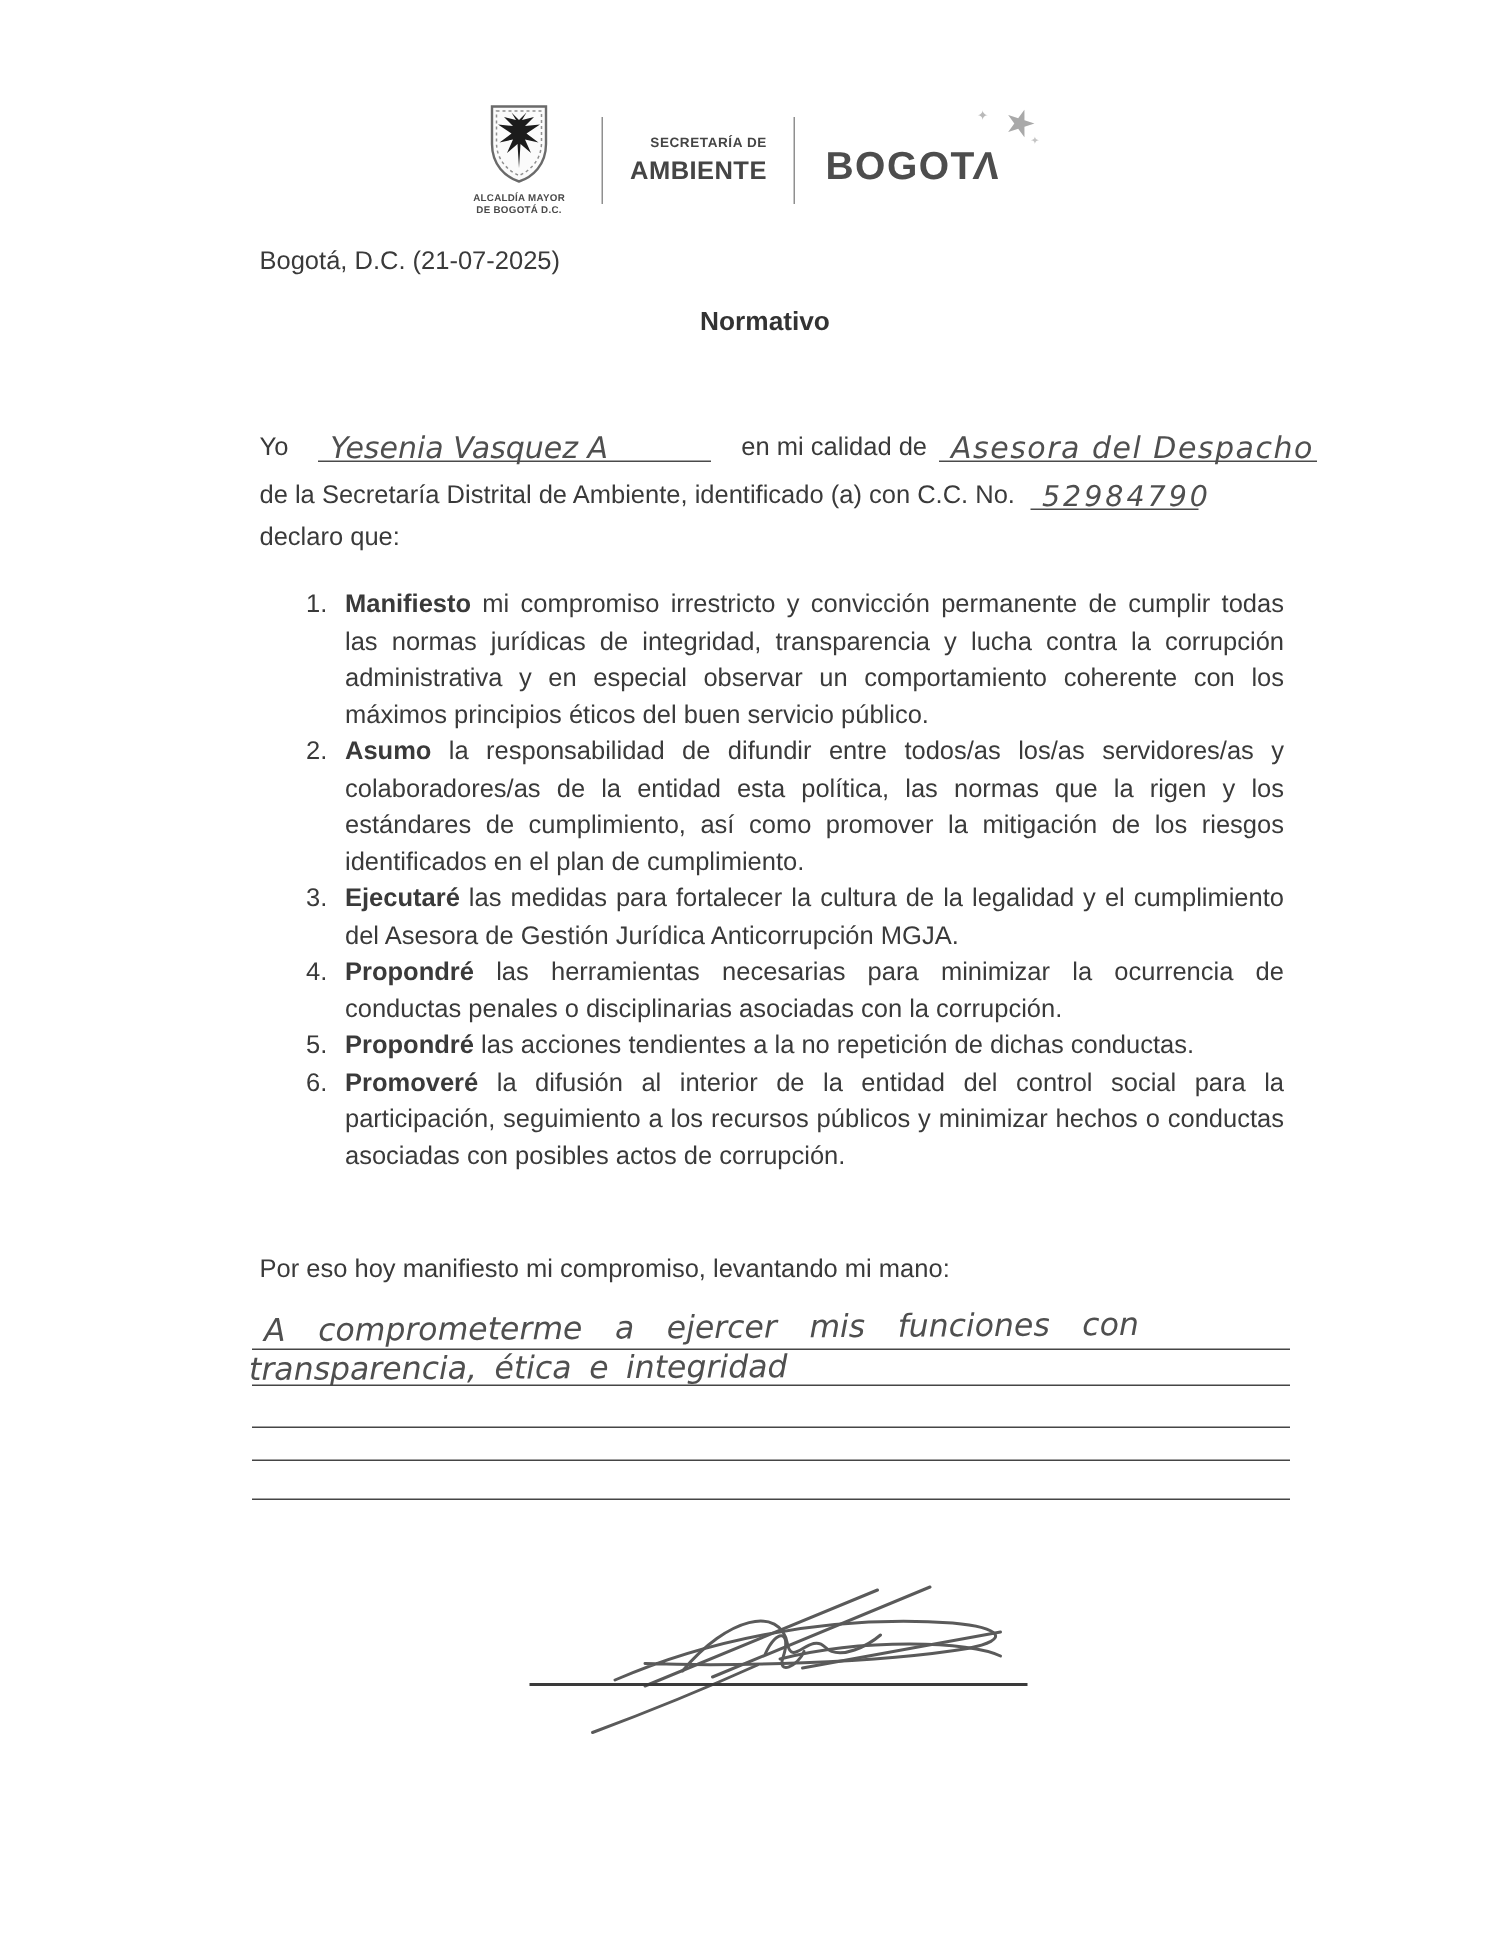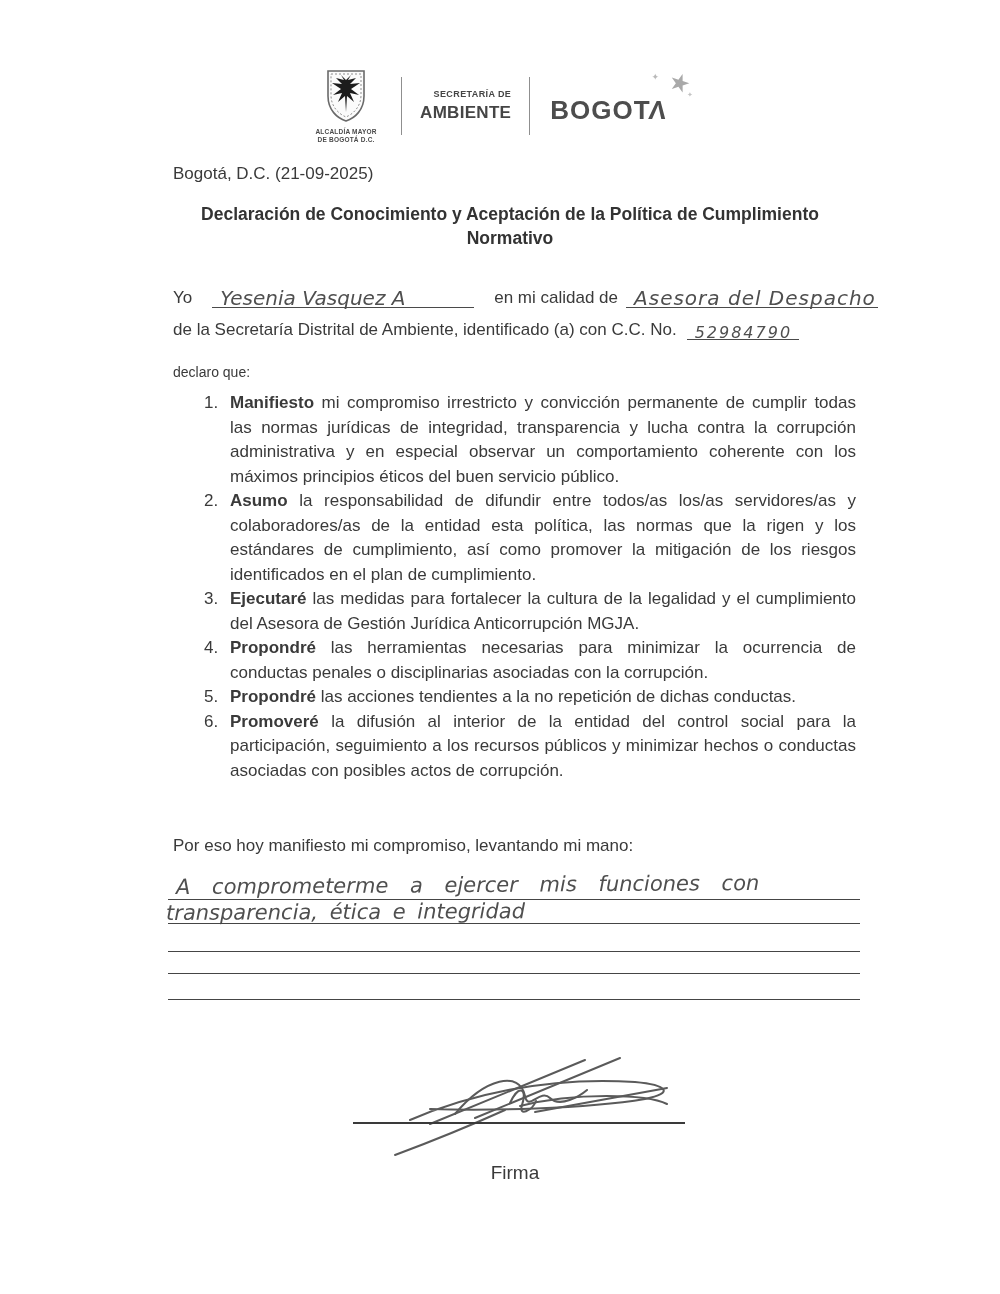--- a/index.html
+++ b/index.html
@@ -36,32 +36,32 @@
     position:absolute; top:10px; right:0px; font-size:7px; color:#c4c4c4; line-height:1;
   }
   
   .date-line { position:absolute; top:164px; left:173px; font-size:17px; }
   .doc-title {
     position:absolute; top:202px; left:160px; width:700px;
     text-align:center; font-weight:bold; font-size:17.5px; line-height:24px; color:#333;
   }
   .intro-row1 { position:absolute; top:284px; left:173px; width:700px; font-size:17px; white-space:nowrap; }
   .intro-row2 { position:absolute; top:316px; left:173px; width:700px; font-size:17px; white-space:nowrap; }
-  .intro-row3 { position:absolute; top:364px; left:173px; font-size:14px; }
+  .intro-row3 { position:absolute; top:348px; left:173px; font-size:17px; }
   .fill { display:inline-block; border-bottom:1.5px solid #4a4a4a; position:relative; vertical-align:bottom; height:24px; }
   .fill-name { width:262px; margin:0 20px; }
   .fill-role { width:252px; margin-left:8px; }
   .fill-cc { width:112px; margin-left:10px; }
   .hw {
     font-style:italic; color:#4f4f4f;
     font-family:"DejaVu Sans", sans-serif;
   }
   .fill .hw { position:absolute; left:8px; bottom:-3px; font-size:20px; white-space:nowrap; }
   .fill-role .hw { letter-spacing:1px; }
-  .fill-cc .hw { font-size:16px; letter-spacing:2px; }
+  .fill-cc .hw { font-size:19px; letter-spacing:2px; }
   
   .decl-list { position:absolute; top:391px; left:204px; width:652px; font-size:17px; line-height:24.5px; }
   .decl-item { display:flex; }
   .decl-num { width:26px; flex:0 0 26px; }
   .decl-body { flex:1; text-align:justify; }
   .decl-lead { font-weight:bold; }
   
   .closing { position:absolute; top:836px; left:173px; font-size:17px; }
   .rule { position:absolute; left:168px; width:692px; border-top:1.6px solid #454545; }
   .rule-1 { top:899px; } .rule-2 { top:923px; } .rule-3 { top:951px; }
@@ -104,24 +104,23 @@
   <div class="v-divider"></div>
 
   <div class="bogota-block">
     <span class="bogota-word">BOGOT</span><span class="bogota-word bogota-lambda">Λ</span>
     <span class="star-big">★</span>
     <span class="star-small">✦</span>
     <span class="star-dot">✦</span>
   </div>
 </div>
 
-<div class="date-line">Bogotá, D.C. (21-09-2025)</div>
+<div class="date-line">Bogotá, D.C. (21-07-2025)</div>
 
 <div class="doc-title">
-  <div>Declaración de Conocimiento y Aceptación de la Política de Cumplimiento</div>
   <div>Normativo</div>
 </div>
 
 <div class="intro-row1">
   <span>Yo</span><span class="fill fill-name"><span class="hw">Yesenia Vasquez A</span></span><span>en mi calidad de</span><span class="fill fill-role"><span class="hw">Asesora del Despacho</span></span>
 </div>
 
 <div class="intro-row2">
   <span>de la Secretaría Distrital de Ambiente, identificado (a) con C.C. No.</span><span class="fill fill-cc"><span class="hw">52984790</span></span>
 </div>
@@ -173,14 +172,13 @@
       <path d="M 95 76 L 250 12"></path>
       <path d="M 140 70 L 285 10"></path>
       <path d="M 120 66 C 150 30 185 22 190 48 C 193 64 205 40 215 50 C 225 60 245 48 252 42"></path>
       <path d="M 185 58 C 240 44 312 46 332 56"></path>
       <path d="M 200 64 L 332 40"></path>
       <path d="M 170 62 C 130 80 95 94 60 107"></path>
       <path d="M 175 55 c 8 -18 18 -16 12 2 c -4 12 10 6 14 -4"></path>
     </g>
   </svg>
   <div class="sig-line"></div>
-  <div class="sig-label">Firma</div>
 </div>
 
 </body></html>

